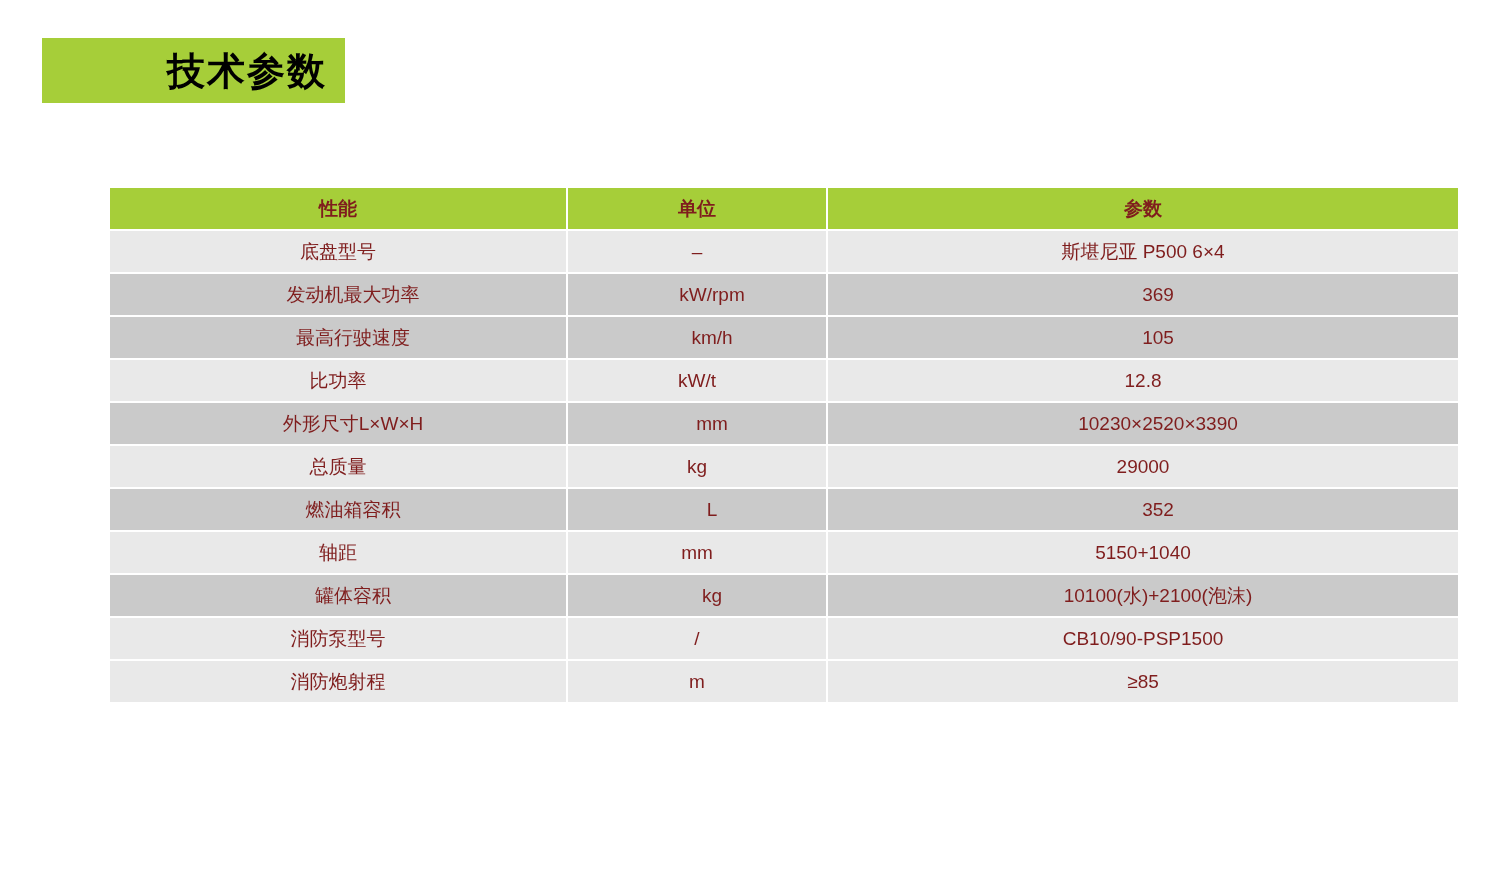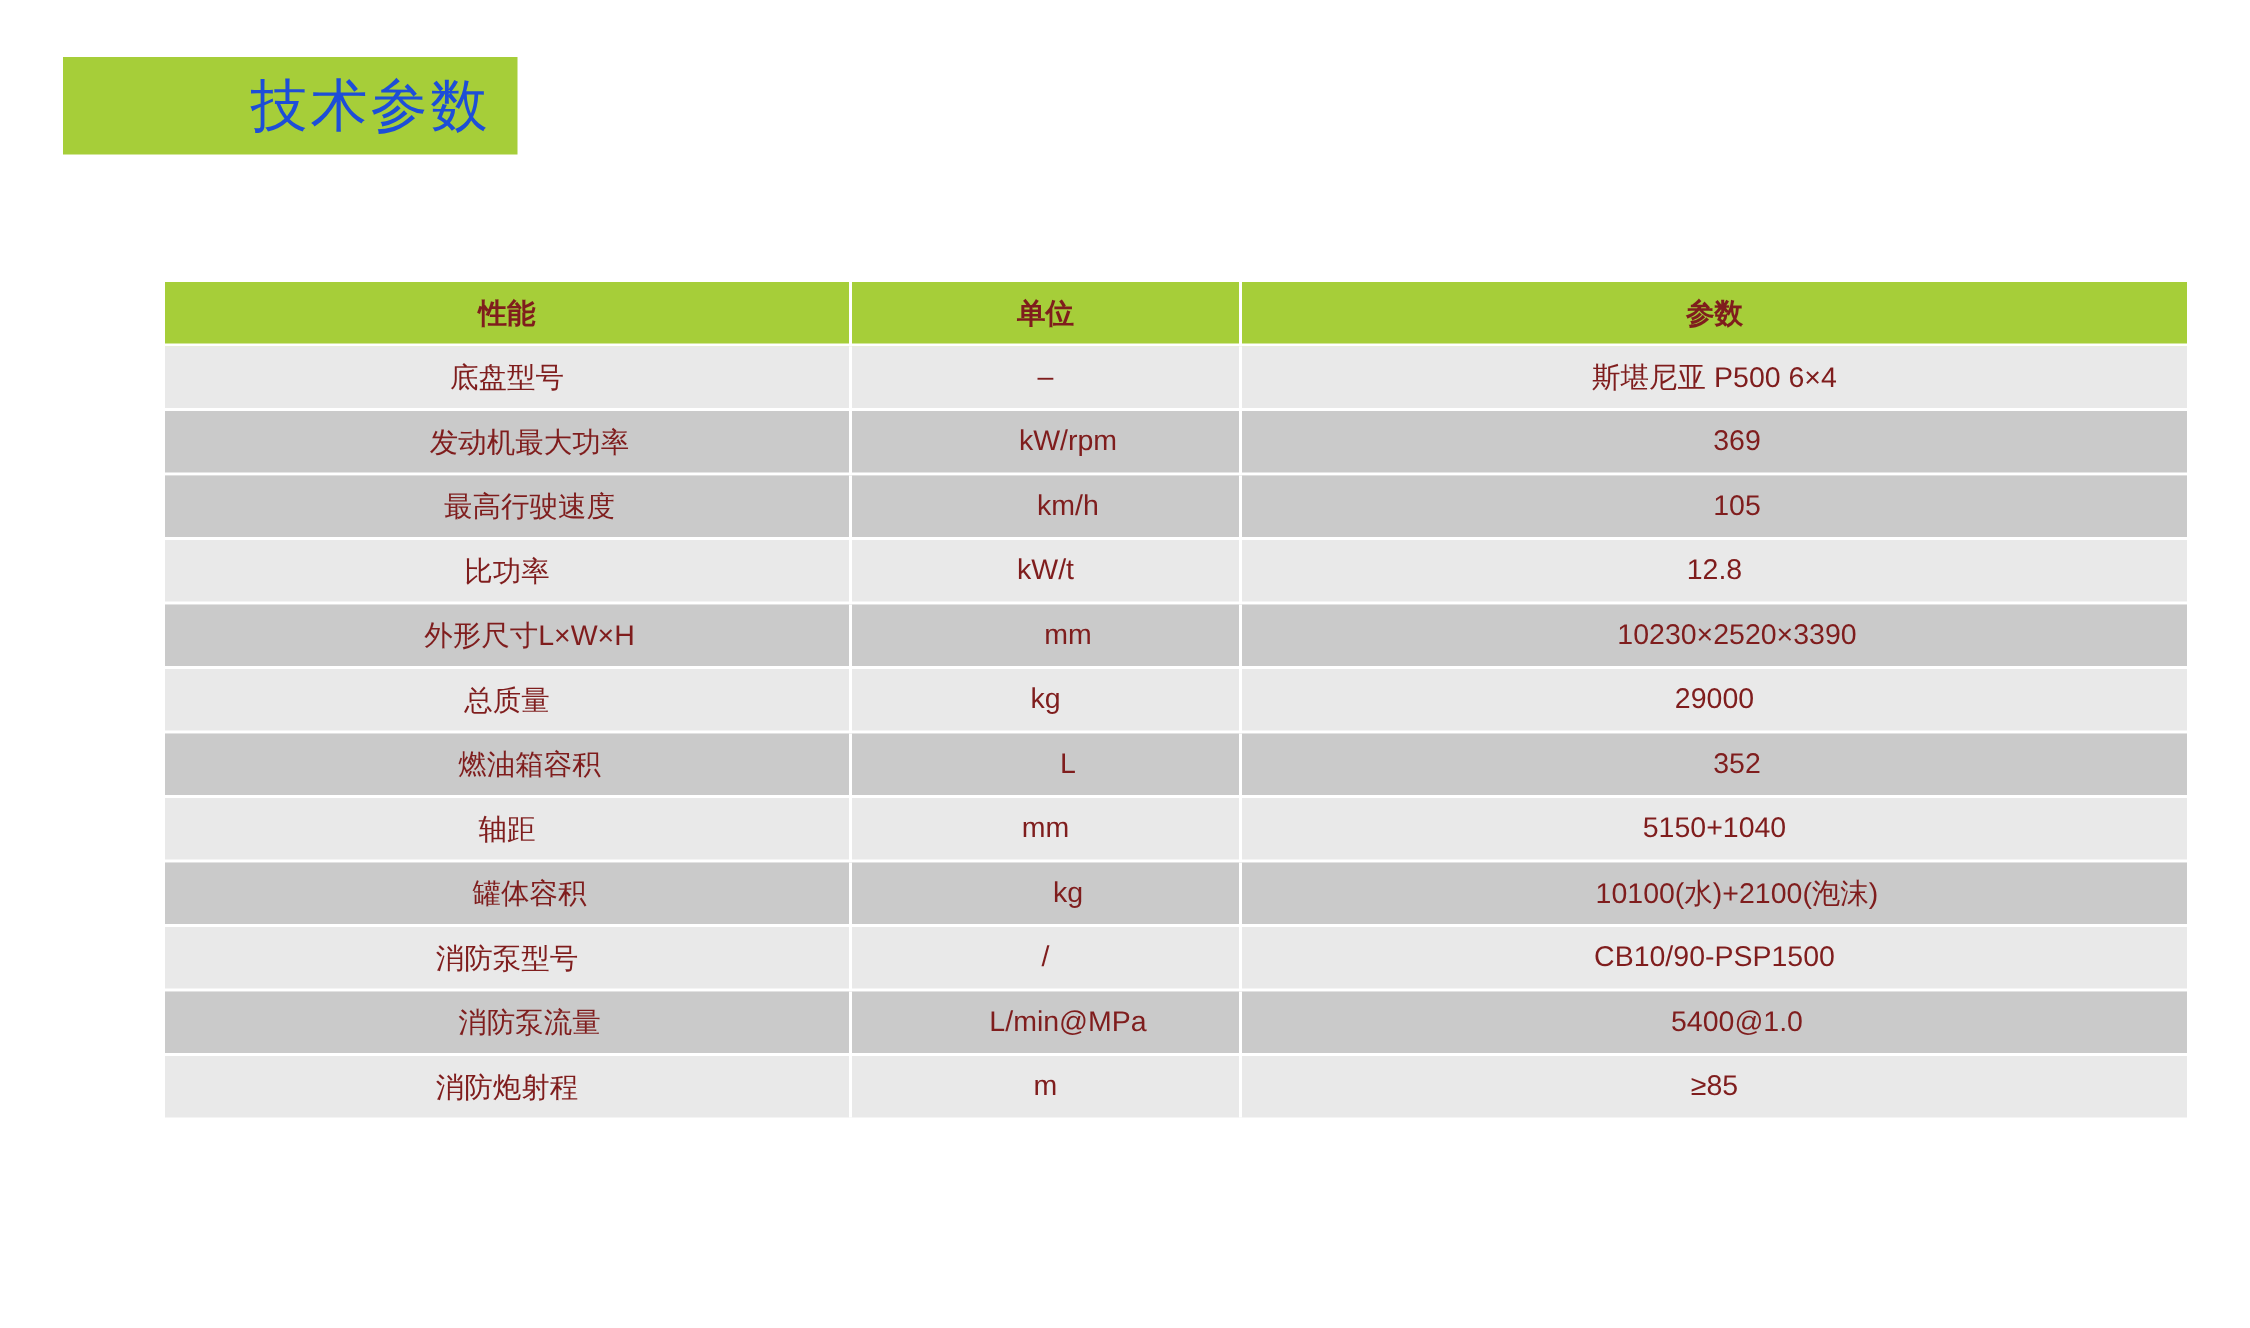--- a/index.html
+++ b/index.html
@@ -26,22 +26,22 @@
     height: 65px;
     background: #a6ce39;
     box-sizing: border-box;
     display: flex;
     align-items: center;
     justify-content: flex-end;
     padding-right: 18px;
   }
   .title-banner .title-text {
     font-size: 38px;
-    font-weight: normal;
-    color: #1d4ed8;
+    font-weight: bold;
+    color: #000000;
     letter-spacing: 2px;
     line-height: 1;
     white-space: nowrap;
   }
   
   .title-banner::before {
     content: "";
     position: absolute;
     left: -8px;
     top: -8px;
@@ -163,25 +163,20 @@
         <tr class="row-dark">
           <td>罐体容积</td>
           <td>kg</td>
           <td>10100(水)+2100(泡沫)</td>
         </tr>
         <tr class="row-light">
           <td>消防泵型号</td>
           <td>/</td>
           <td>CB10/90-PSP1500</td>
         </tr>
-        <tr class="row-dark">
-          <td>消防泵流量</td>
-          <td>L/min@MPa</td>
-          <td>5400@1.0</td>
-        </tr>
         <tr class="row-light">
           <td>消防炮射程</td>
           <td>m</td>
           <td>≥85</td>
         </tr>
       </tbody>
   </table>
 </div>
 
 </body></html>

